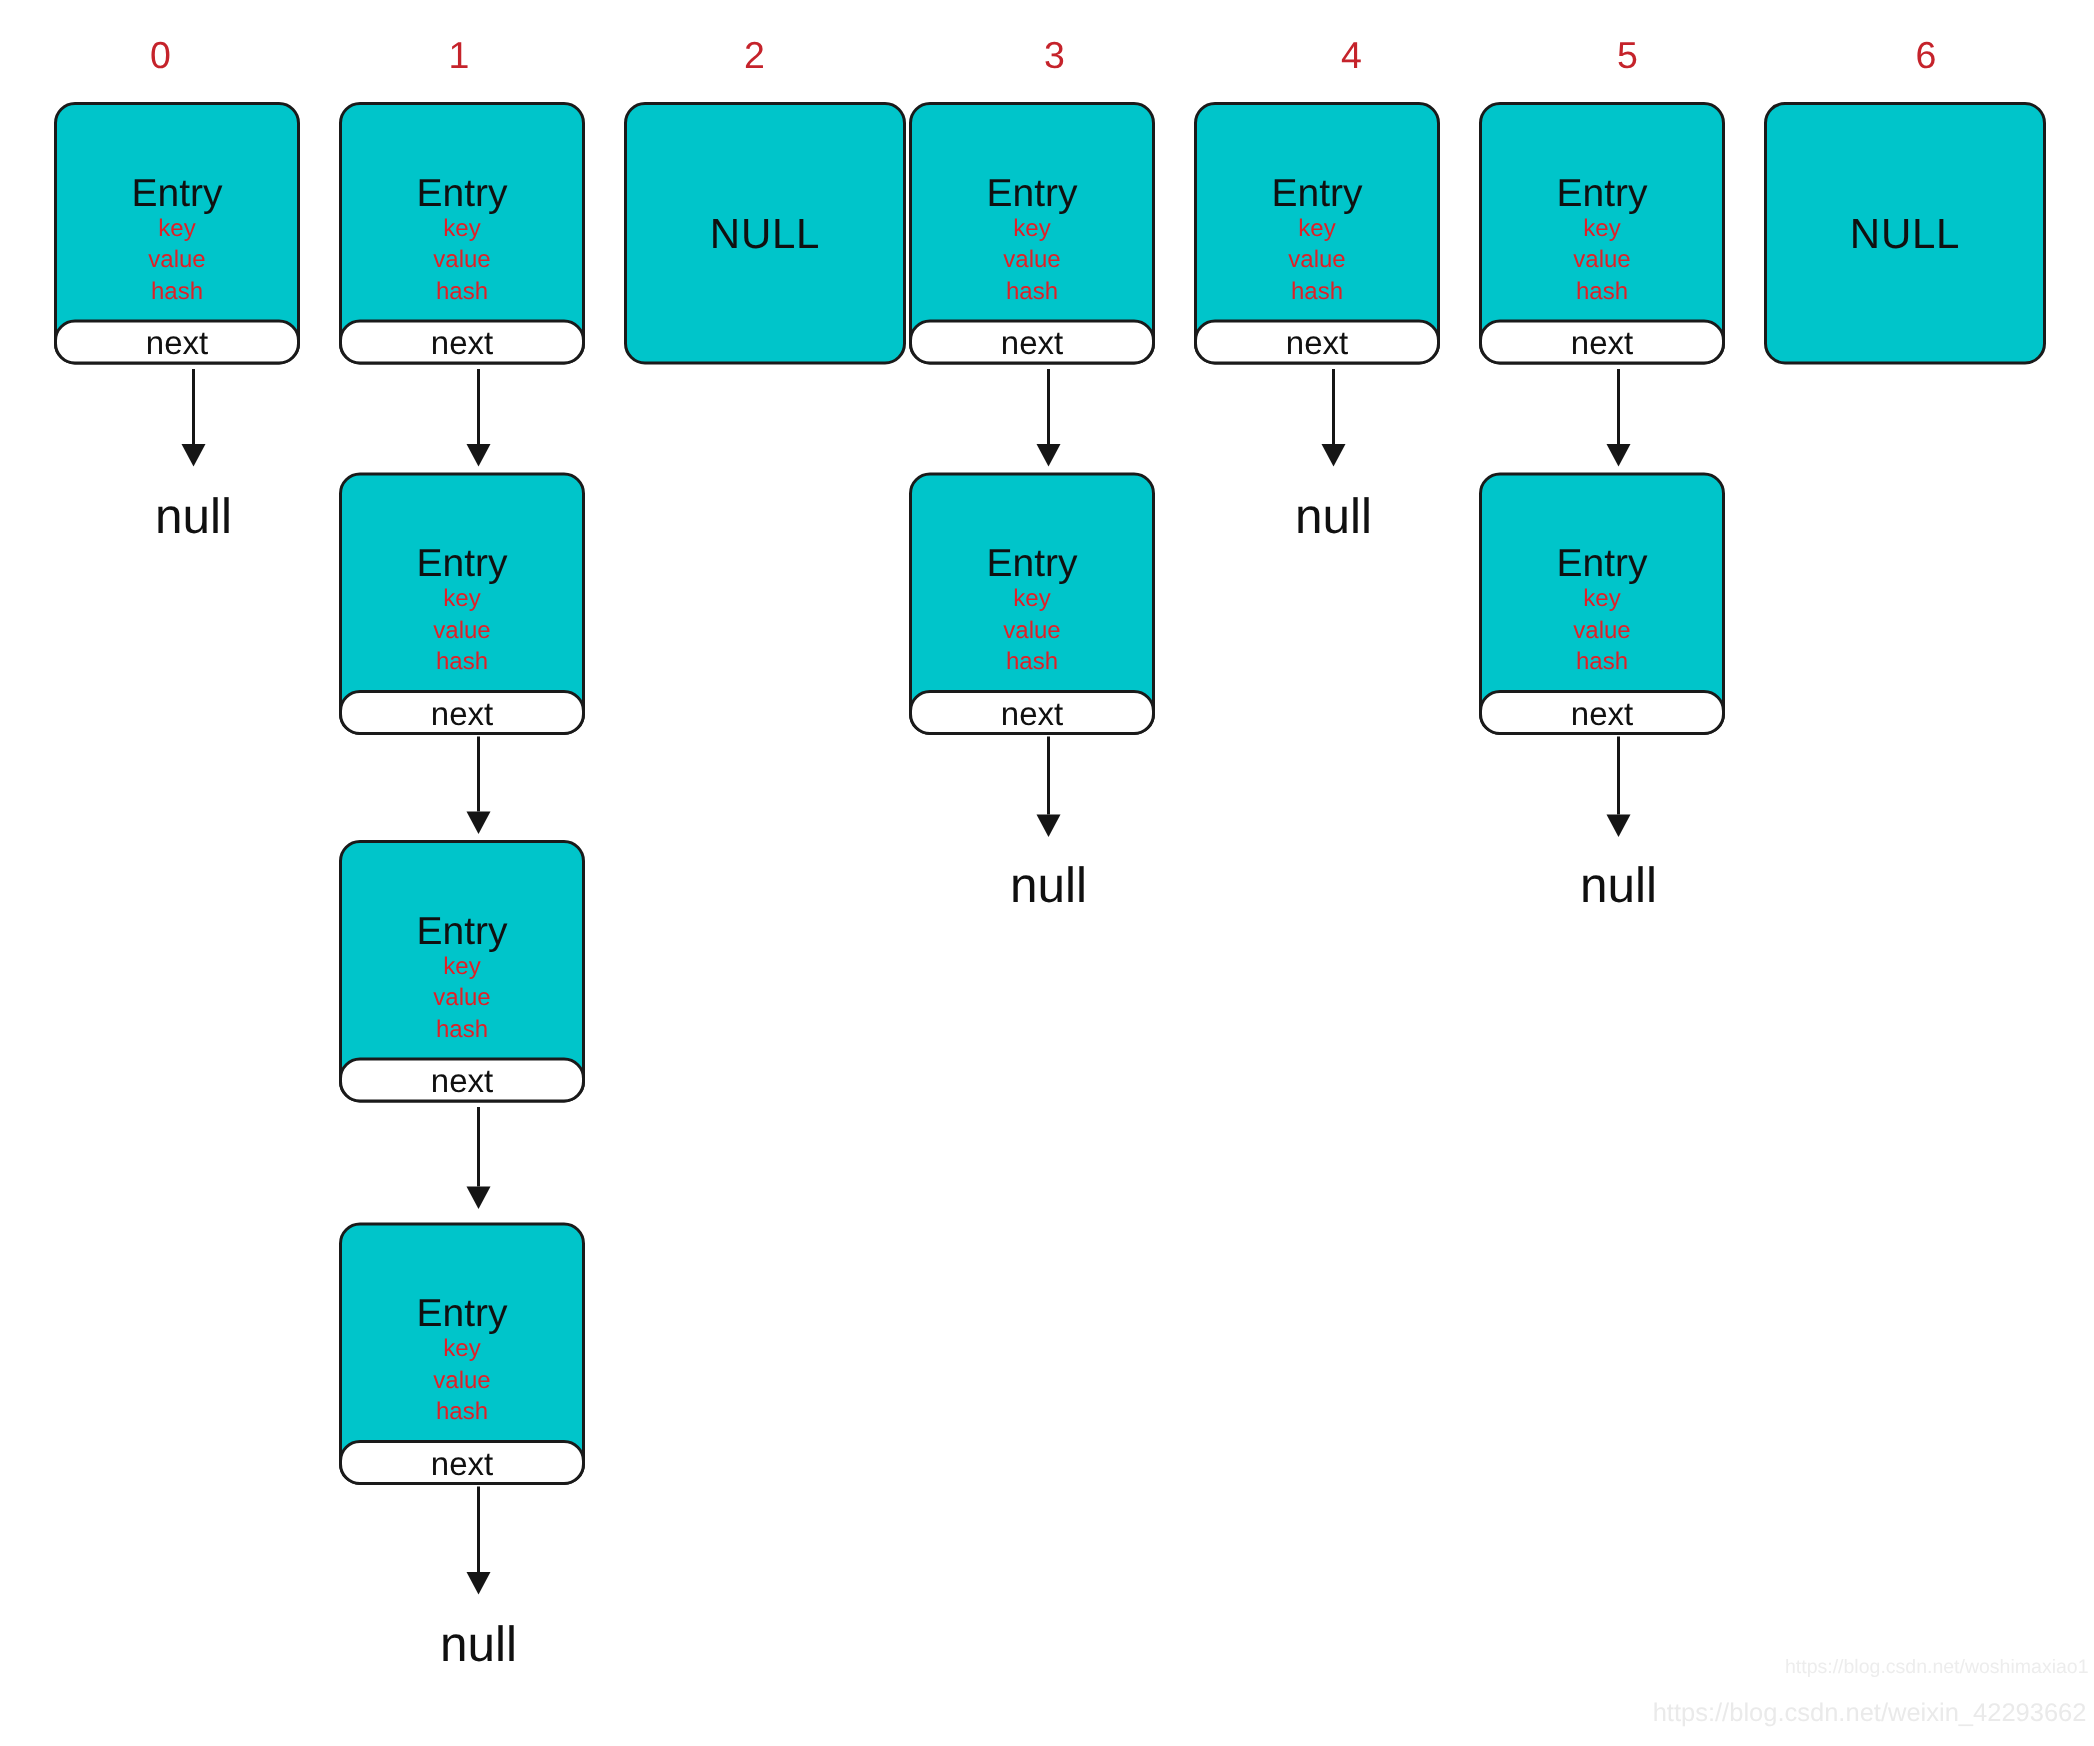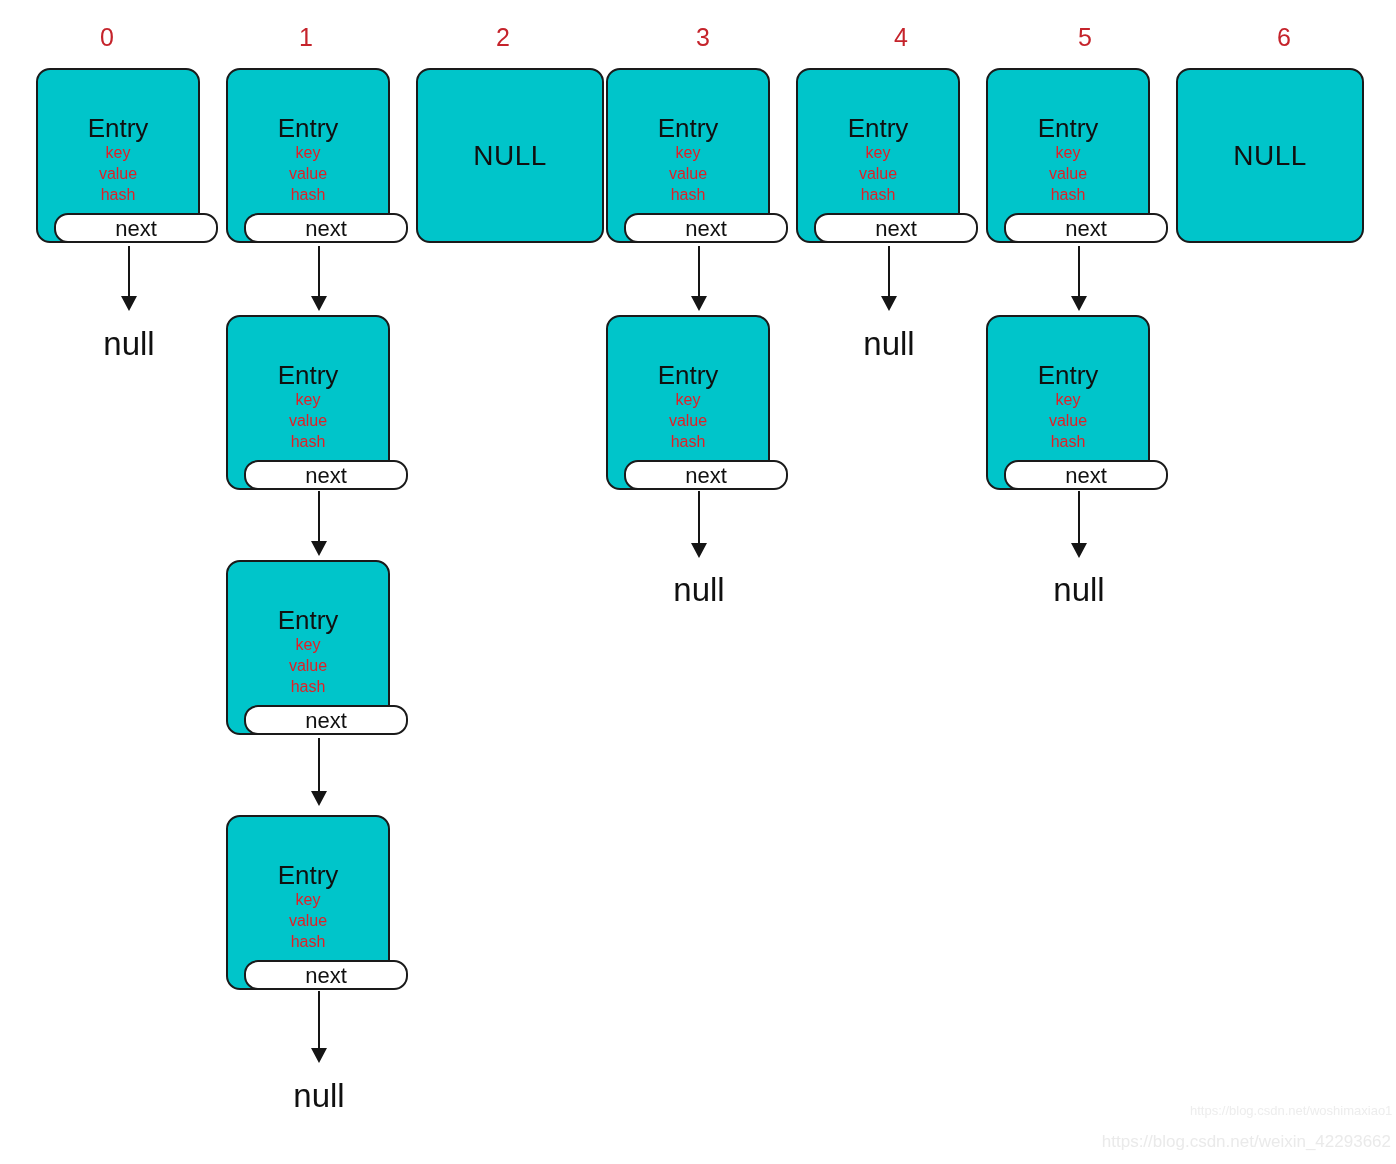--- a/index.html
+++ b/index.html
@@ -15,21 +15,21 @@
     position:absolute; width:164px; height:175px; box-sizing:border-box;
     background:var(--node-fill,#00c5ca); border:2px solid var(--node-border,#1a1a1a);
     border-radius:14px; text-align:center;
   }
   .entry .title { margin-top:44px; font-size:26px; line-height:28px; color:#101010; }
   .entry .field { margin-top:0; font-size:16px; line-height:21px; color:var(--field-text,#e11f26); }
   .entry .field:first-of-type { margin-top:2px; }
   .entry .next {
     position:absolute; left:-2px; bottom:-2px; width:calc(100% + 4px); height:30px;
     box-sizing:border-box; background:#ffffff; border:2px solid var(--node-border,#1a1a1a);
-    border-radius:14px; font-size:22px; line-height:27px; color:#101010; text-align:center;margin-left:18px;
+    border-radius:14px; font-size:22px; line-height:27px; color:#101010; text-align:center;
   }
   .nullbox {
     position:absolute; width:188px; height:175px; box-sizing:border-box;
     background:var(--node-fill,#00c5ca); border:2px solid var(--node-border,#1a1a1a);
     border-radius:14px; display:flex; align-items:center; justify-content:center;
     font-size:28px; letter-spacing:0.5px; color:#101010;
   }
   .arrow { position:absolute; width:2px; background:#151515; }
   .arrow::after {
     content:""; position:absolute; left:-7px; top:100%; width:0; height:0;

